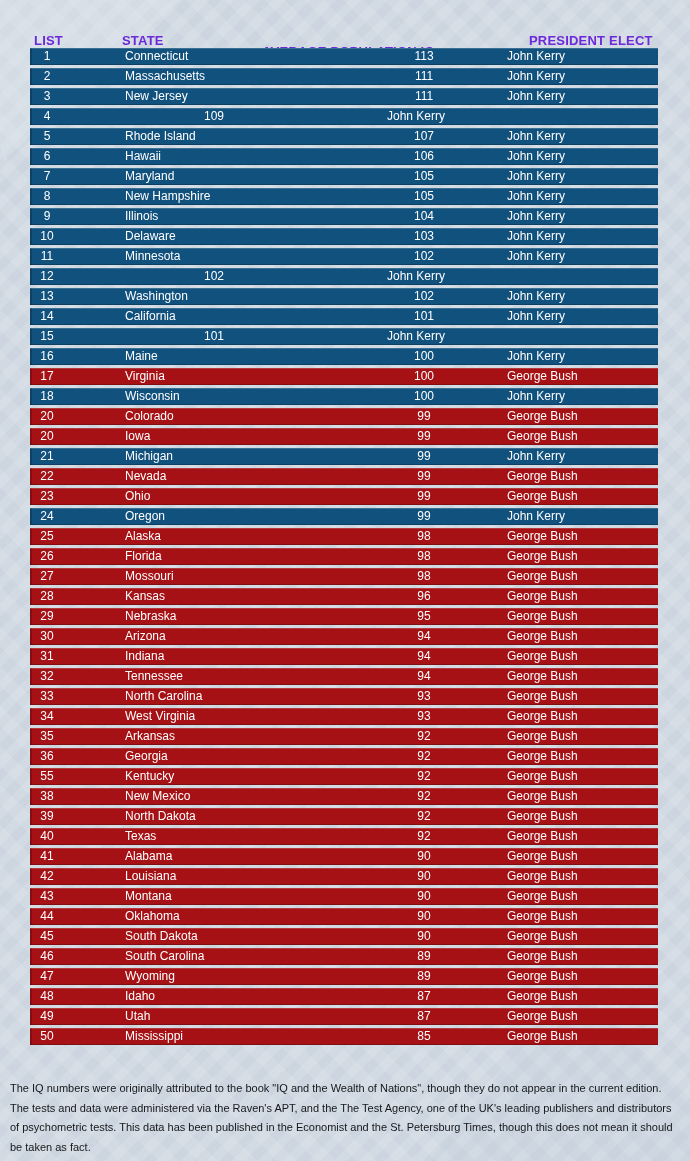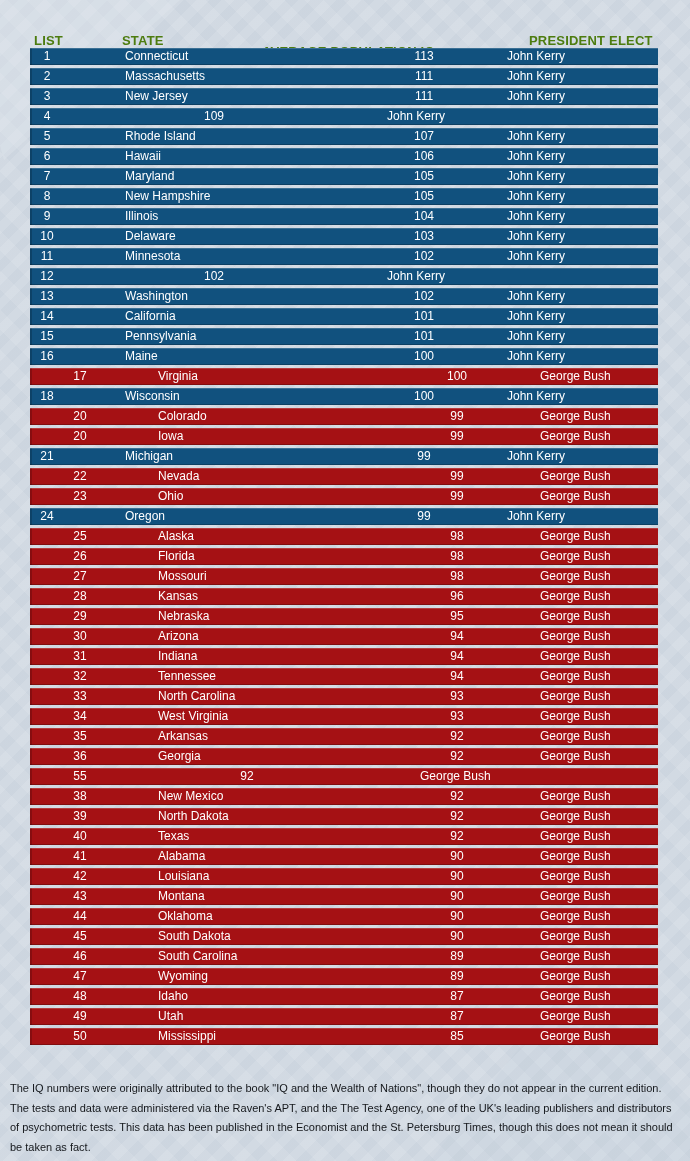--- a/index.html
+++ b/index.html
@@ -34,21 +34,21 @@
     position: absolute;
     left: 0; top: 33px;
     width: 690px; height: 15px;
   }
   .header .h {
     position: absolute;
     top: 0;
     font-size: 13px;
     font-weight: bold;
     letter-spacing: 0.2px;
-    color: #4d7c0f;
+    color: #6d28d9;
     white-space: nowrap;
   }
   .h.list  { left: 34px; }
   .h.state { left: 122px; }
   .h.iq    { left: 262px; margin-top: 11px; }
   .h.pres  { left: 507px; margin-left: 22px; }
 
   .table-body {
     position: absolute;
     left: 30px;
@@ -61,21 +61,21 @@
     align-items: center;
     height: 17px;
     margin-bottom: 3px;
     color: #ffffff;
     font-size: 12px;
     box-shadow: inset 0 1px 0 rgba(255,255,255,0.18),
                 inset 0 -1px 0 rgba(0,0,0,0.22),
                 inset 2px 0 0 rgba(0,0,0,0.18);
   }
   .row.kerry { background: var(--kerry, #11517e); }
-  .row.bush  { background: var(--bush,  #a51114); padding-left: 33px; }
+  .row.bush  { background: var(--bush,  #a51114); }
   .cell { line-height: 17px; white-space: nowrap; }
   .cell.rank { text-align: center; }
   .cell.state { padding-left: 61px; }
   .cell.iq { text-align: center; }
   .cell.pres { padding-left: 23px; }
 
   .footer {
     position: absolute;
     left: 10px;
     top: 1068px;
@@ -176,21 +176,20 @@
       <span class="cell pres">John Kerry</span>
     </div>
     <div class="row kerry">
       <span class="cell rank">14</span>
       <span class="cell state">California</span>
       <span class="cell iq">101</span>
       <span class="cell pres">John Kerry</span>
     </div>
     <div class="row kerry">
       <span class="cell rank">15</span>
-      <span class="cell state">Pennsylvania</span>
       <span class="cell iq">101</span>
       <span class="cell pres">John Kerry</span>
     </div>
     <div class="row kerry">
       <span class="cell rank">16</span>
       <span class="cell state">Maine</span>
       <span class="cell iq">100</span>
       <span class="cell pres">John Kerry</span>
     </div>
     <div class="row bush">
@@ -308,20 +307,21 @@
       <span class="cell pres">George Bush</span>
     </div>
     <div class="row bush">
       <span class="cell rank">36</span>
       <span class="cell state">Georgia</span>
       <span class="cell iq">92</span>
       <span class="cell pres">George Bush</span>
     </div>
     <div class="row bush">
       <span class="cell rank">55</span>
+      <span class="cell state">Kentucky</span>
       <span class="cell iq">92</span>
       <span class="cell pres">George Bush</span>
     </div>
     <div class="row bush">
       <span class="cell rank">38</span>
       <span class="cell state">New Mexico</span>
       <span class="cell iq">92</span>
       <span class="cell pres">George Bush</span>
     </div>
     <div class="row bush">

